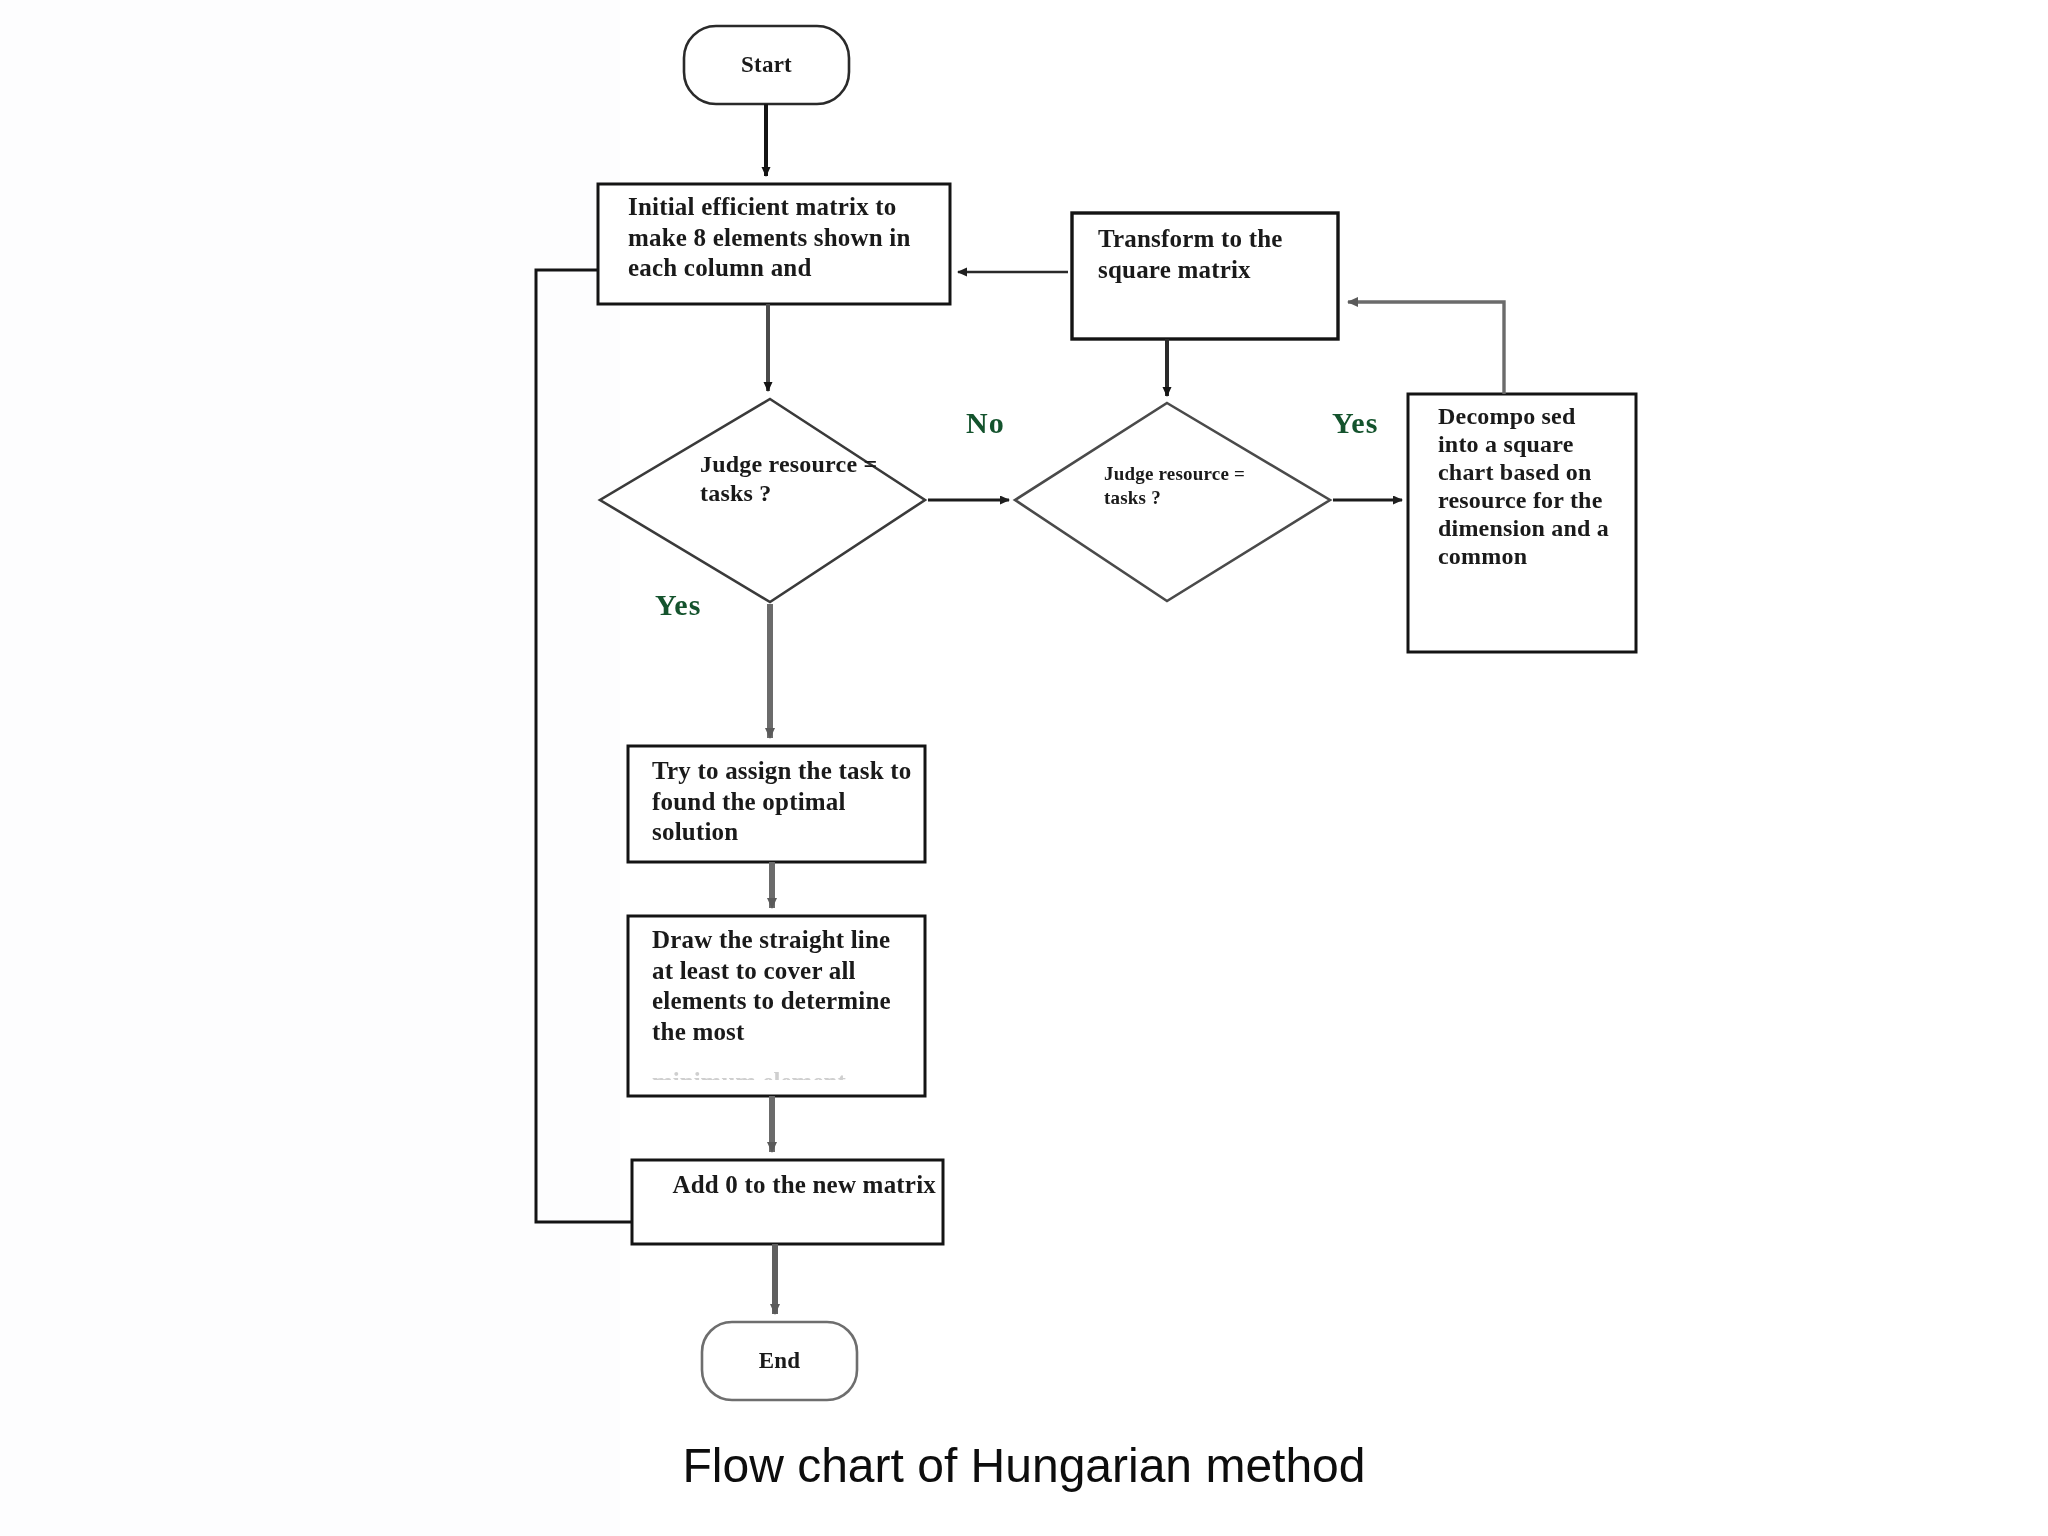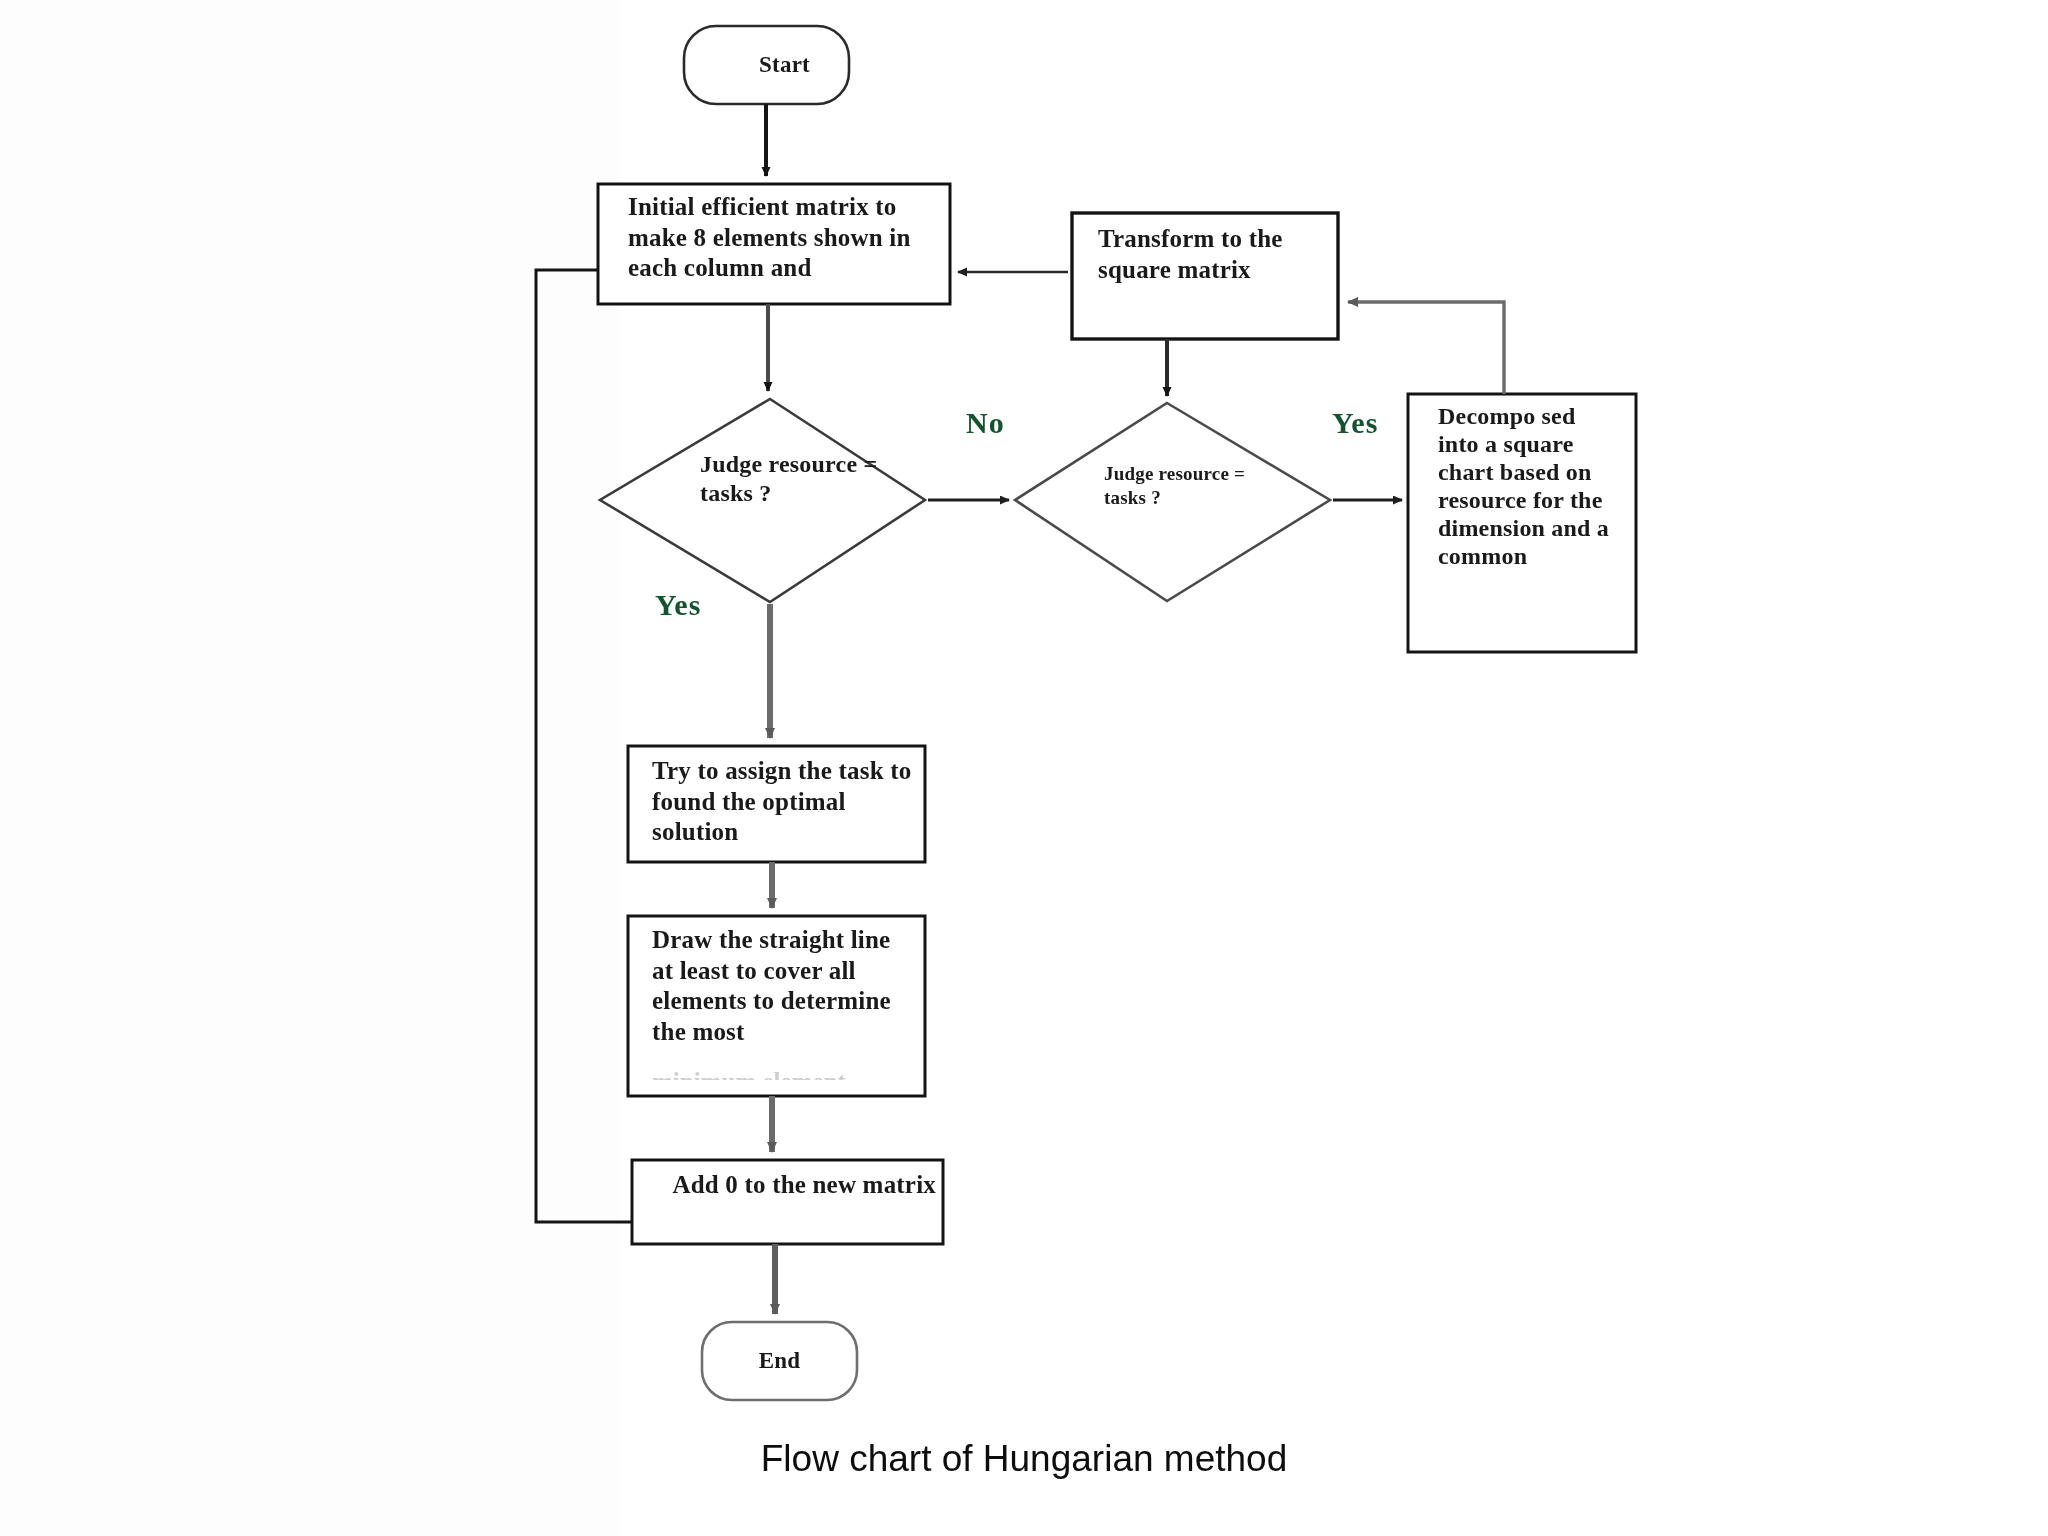--- a/index.html
+++ b/index.html
@@ -81,21 +81,21 @@
     height: 11px;
     line-height: 26px;
   }
   #caption {
     position: absolute;
     left: 0;
     top: 1438px;
     width: 2048px;
     text-align: center;
     font-family: "Liberation Sans", sans-serif;
-    font-size: 37px;
+    font-size: 48px;
     color: #0d0d0d;
     letter-spacing: 0px;
   }
 </style>
 </head>
 <body>
 
 <div id="slide">
 
   <div id="margin-band"></div>
@@ -151,21 +151,21 @@
 
     <line x1="772" y1="862" x2="772" y2="908" stroke="#6b6b6b" stroke-width="6" marker-end="url(#arrow-grey)"></line>
 
     <line x1="772" y1="1096" x2="772" y2="1152" stroke="#6b6b6b" stroke-width="6" marker-end="url(#arrow-grey)"></line>
 
     <line x1="775" y1="1244" x2="775" y2="1314" stroke="#5f5f5f" stroke-width="6" marker-end="url(#arrow-grey)"></line>
 
     <path d="M632,1222 L536,1222 L536,270 L598,270" fill="none" stroke="#141414" stroke-width="3"></path>
   </svg>
 
-  <div class="node-text terminator-label" style="left:684px; top:52px; width:165px;padding-left:18px;">Start</div>
+  <div class="node-text terminator-label" style="left:684px; top:52px; width:165px;">Start</div>
 
   <div class="node-text process-label" style="left:628px; top:192px; width:300px;">Initial efficient matrix to make 8 elements shown in each column and</div>
 
   <div class="node-text process-label" style="left:1098px; top:224px; width:230px;">Transform to the  square matrix</div>
 
   <div class="node-text decision-label" style="left:700px; top:450px; width:190px;">Judge resource = tasks ?</div>
 
   <div class="node-text decision-label small" style="left:1104px; top:462px; width:160px;">Judge resource = tasks ?</div>
 
   <div class="node-text process-label" style="left:1438px; top:402px; width:182px; font-size:24px; line-height:1.17;">Decompo sed into a square chart based on resource for the dimension and a common</div>

